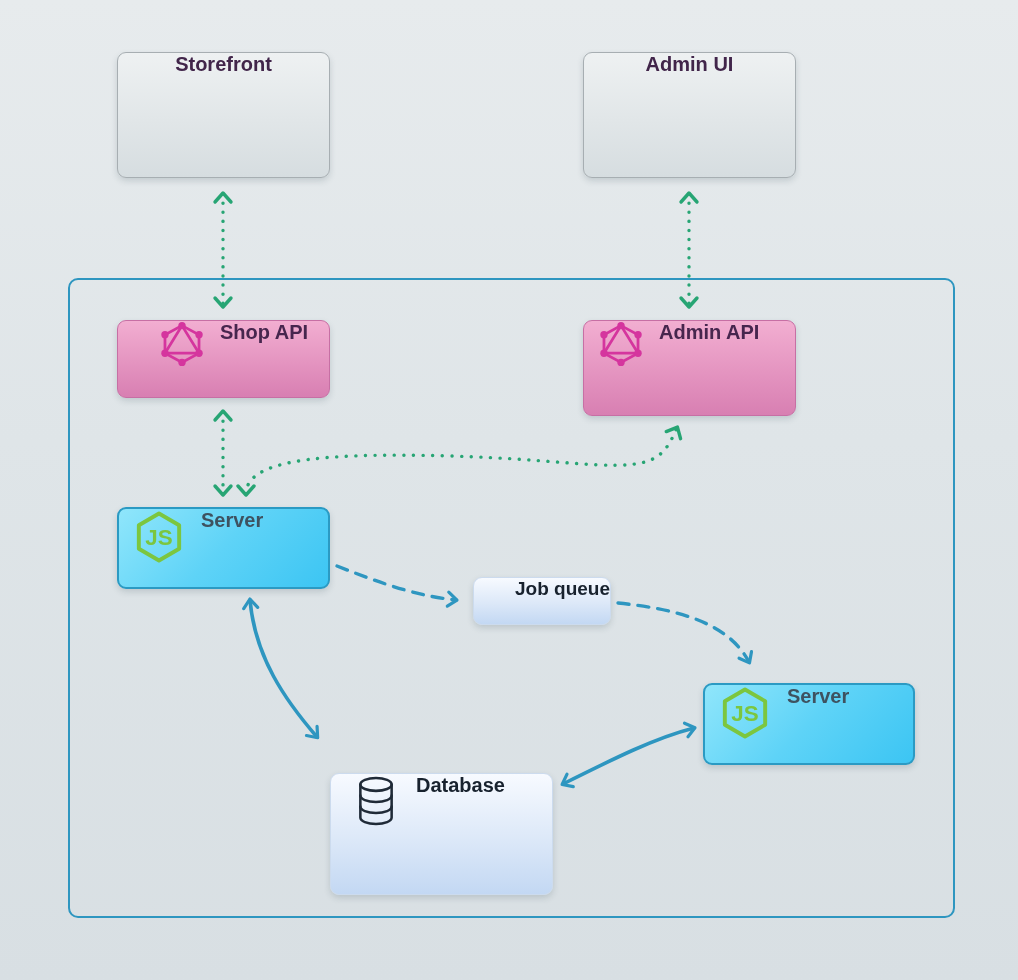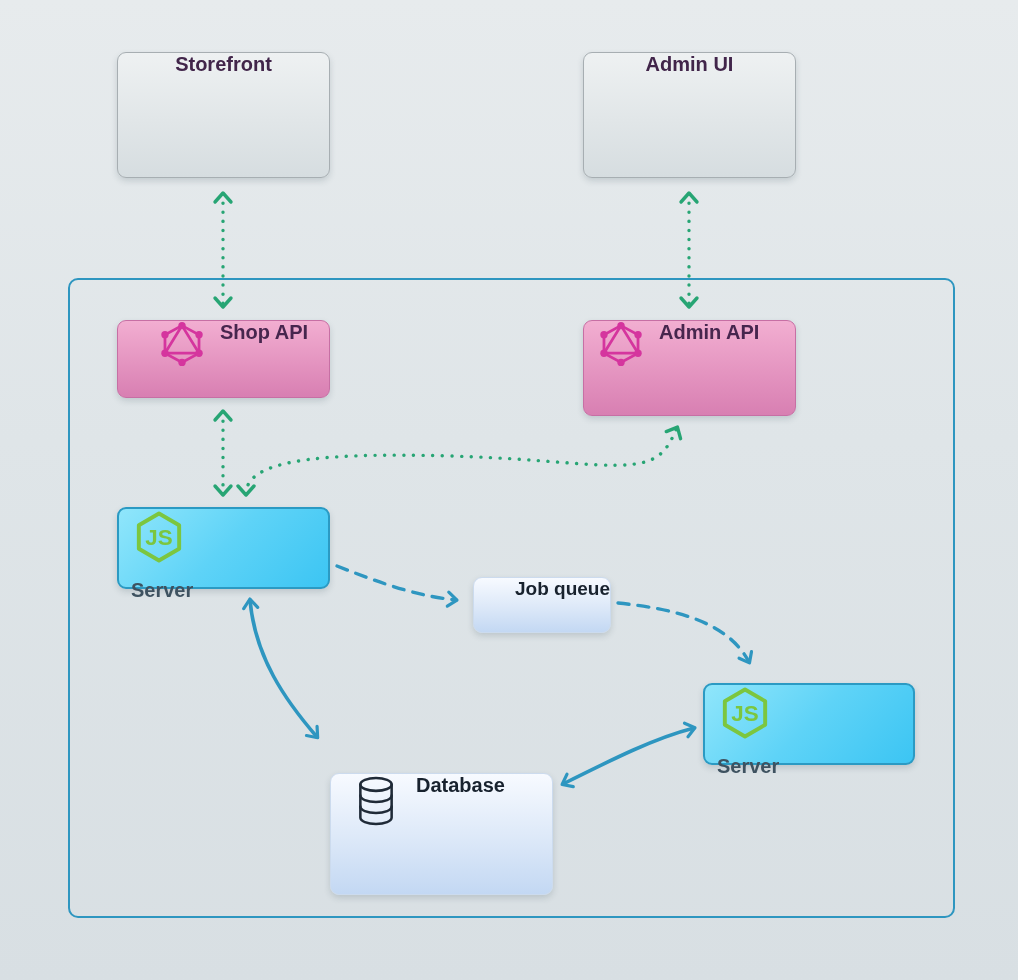--- a/index.html
+++ b/index.html
@@ -47,34 +47,33 @@
     gap: 15px;
   }
   .node-cyan {
     background: linear-gradient(135deg, #90e6fb 0%, #5ed3f7 50%, #3cc5f3 100%);
     border: 2px solid #2b9ac3;
     color: #3e5260;
     font-size: 20px;
     justify-content: flex-start;
     padding-left: 12px;
     gap: 14px;
-    flex-direction: column;
   }
   .node-lightblue {
     background: linear-gradient(180deg, #f7faff 0%, #dce8f8 55%, #c3d8f3 100%);
     border: 1px solid #ccdbee;
     color: #18222e;
     font-size: 20px;
   }
   #node-storefront { left: 117px; top: 52px;  width: 213px; height: 126px; }
   #node-admin-ui   { left: 583px; top: 52px;  width: 213px; height: 126px; }
   #node-shop-api   { left: 117px; top: 320px; width: 213px; height: 78px; padding-left: 41px; }
   #node-admin-api  { left: 583px; top: 320px; width: 213px; height: 96px; }
   #node-server     { left: 117px; top: 507px; width: 213px; height: 82px; }
-  #node-job-queue  { left: 473px; top: 577px; width: 138px; height: 56px; font-size: 19px; padding-left: 41px; }
+  #node-job-queue  { left: 473px; top: 577px; width: 138px; height: 48px; font-size: 19px; padding-left: 41px; }
   #node-worker     { left: 703px; top: 683px; width: 212px; height: 82px; }
   #node-database   { left: 330px; top: 773px; width: 223px; height: 122px; justify-content: flex-start; padding-left: 22px; gap: 17px; }
   .icon { flex: 0 0 auto; display: block; }
   .arrows {
     position: absolute;
     left: 0; top: 0;
     width: 1018px; height: 980px;
     pointer-events: none;
   }
 </style>

